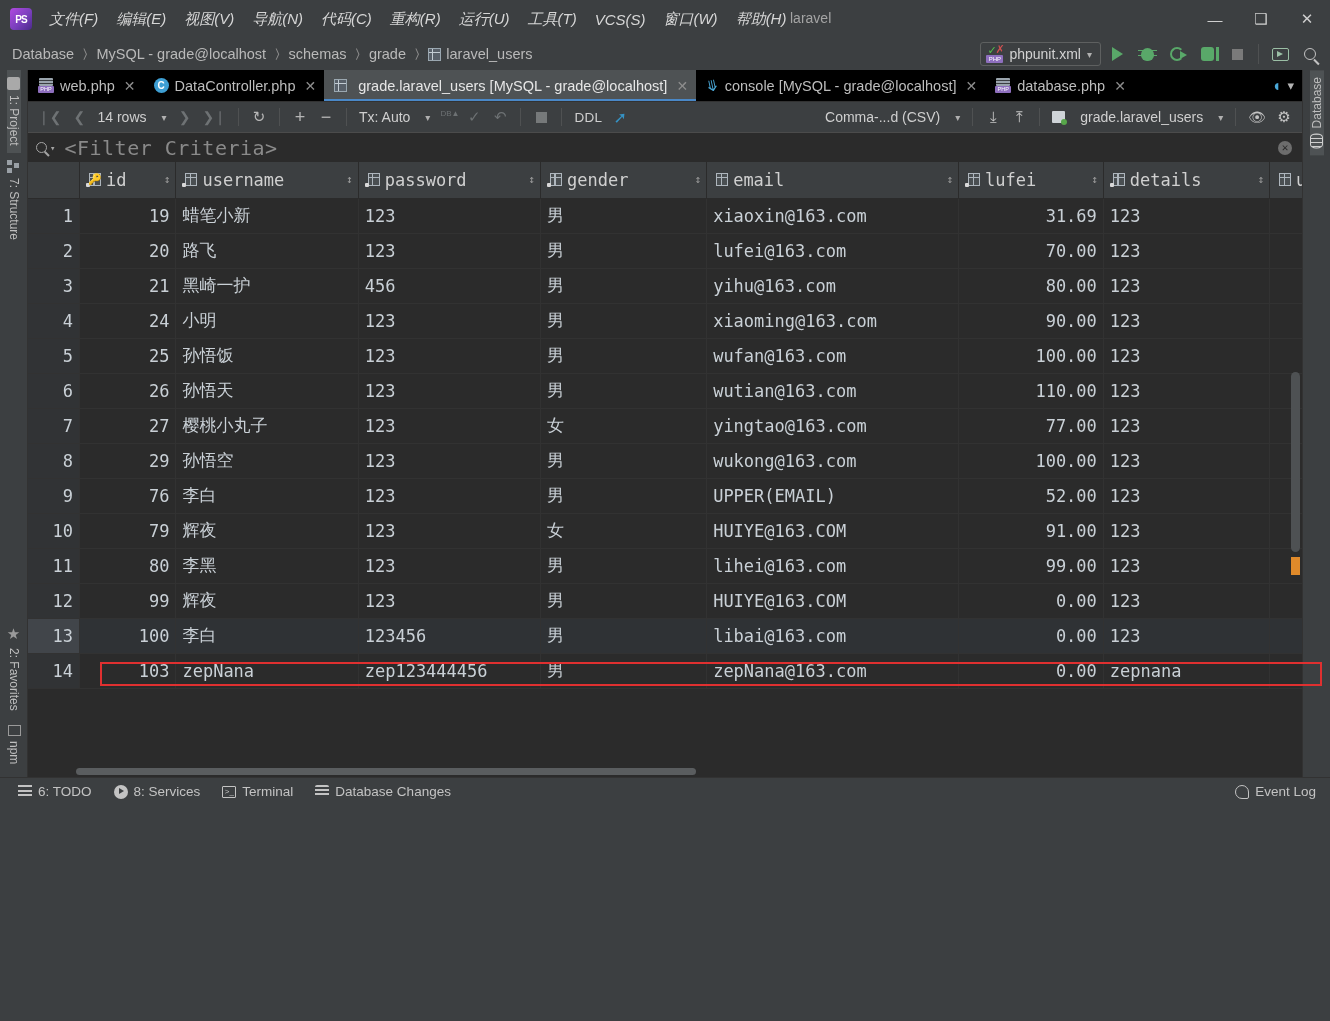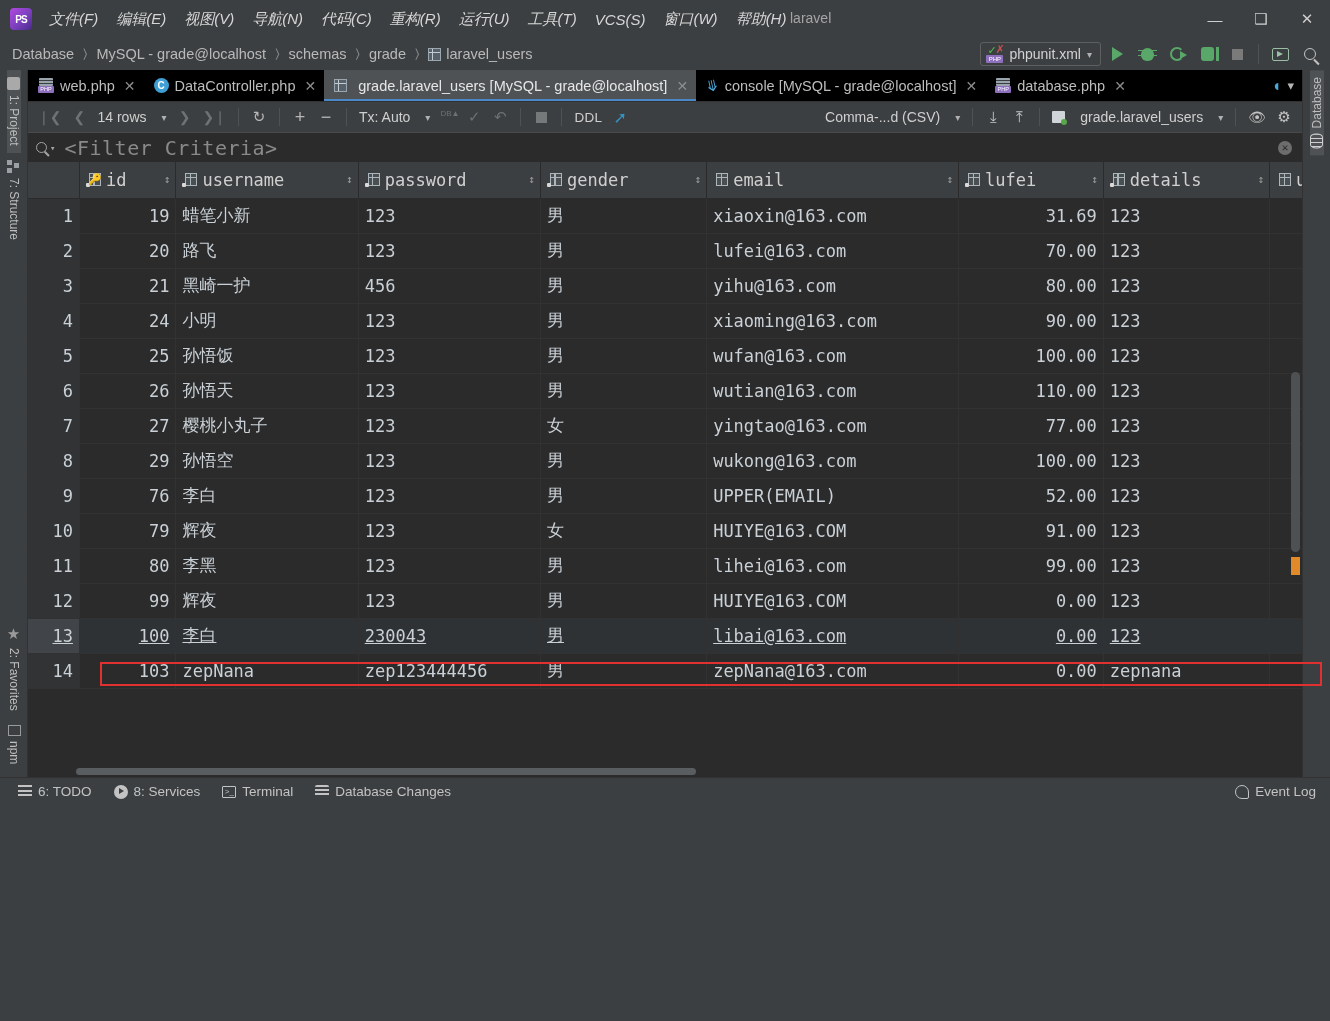--- a/index.html
+++ b/index.html
@@ -206,21 +206,21 @@
   }
   td.rownum {
     background: #313335; color: #a5a5a5; text-align: right; width: 48px; font-size: 17px;
     border-right: 1px solid #2b2b2b; padding-right: 10px;
   }
   tr.sel td.rownum { background: #41454a; }
   td.num { text-align: right; }
   td.cjk { font-family: "DejaVu Sans", sans-serif; font-size: 17px; }
   td.nullv { color: #7f8388; }
   td.selcell { background: #2f65ca; color: #ffffff; }
-  tr.rowsel td { background: #2f3235; text-decoration: underline; }
+  tr.rowsel td { background: #2f3235; }
 
   
   .annot-rect {
     position: absolute; border: 2px solid #e03030; pointer-events: none;
     left: 100px; top: 662px; width: 1222px; height: 24px; z-index: 40;
   }
 
   
   .hscroll { height: 12px; flex: 0 0 12px; background: #2b2b2b; position: relative; }
   .hscroll .thumb { position: absolute; left: 48px; top: 3px; height: 7px; width: 620px;
@@ -703,21 +703,21 @@
                 <td class="cjk">男</td>
                 <td class="">HUIYE@163.COM</td>
                 <td class="num">0.00</td>
                 <td class="">123</td>
                 <td class="num nullv">&lt;nul</td>
               </tr>
               <tr class="rowsel sel">
                 <td class="rownum">13</td>
                 <td class="num">100</td>
                 <td class="cjk">李白</td>
-                <td class="">230043</td>
+                <td class="">123456</td>
                 <td class="cjk">男</td>
                 <td class="selcell">libai@163.com</td>
                 <td class="num">0.00</td>
                 <td class="">123</td>
                 <td class="num nullv">&lt;nul</td>
               </tr>
               <tr>
                 <td class="rownum">14</td>
                 <td class="num">103</td>
                 <td class="cjk">zepNana</td>

